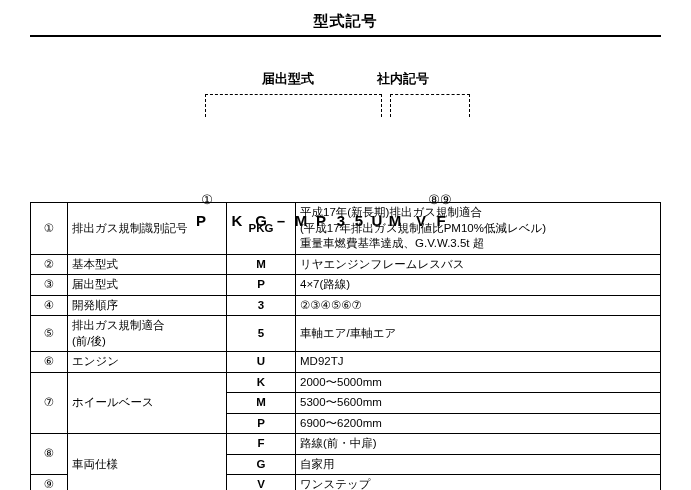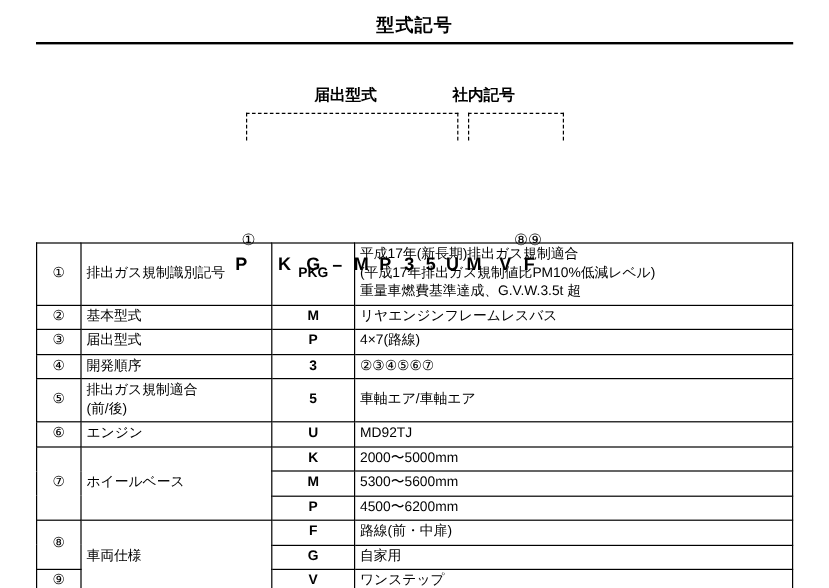--- a/index.html
+++ b/index.html
@@ -225,21 +225,21 @@
           <td class="c-item" rowspan="3">ホイールベース</td>
           <td class="c-code">K</td>
           <td class="c-desc">2000〜5000mm</td>
         </tr>
         <tr>
           <td class="c-code">M</td>
           <td class="c-desc">5300〜5600mm</td>
         </tr>
         <tr>
           <td class="c-code">P</td>
-          <td class="c-desc">4500〜6200mm</td>
+          <td class="c-desc">6900〜6200mm</td>
         </tr>
 
         <tr>
           <td class="c-num" rowspan="2">⑧</td>
           <td class="c-item" rowspan="3">車両仕様</td>
           <td class="c-code">F</td>
           <td class="c-desc">路線(前・中扉)</td>
         </tr>
         <tr>
           <td class="c-code">G</td>

